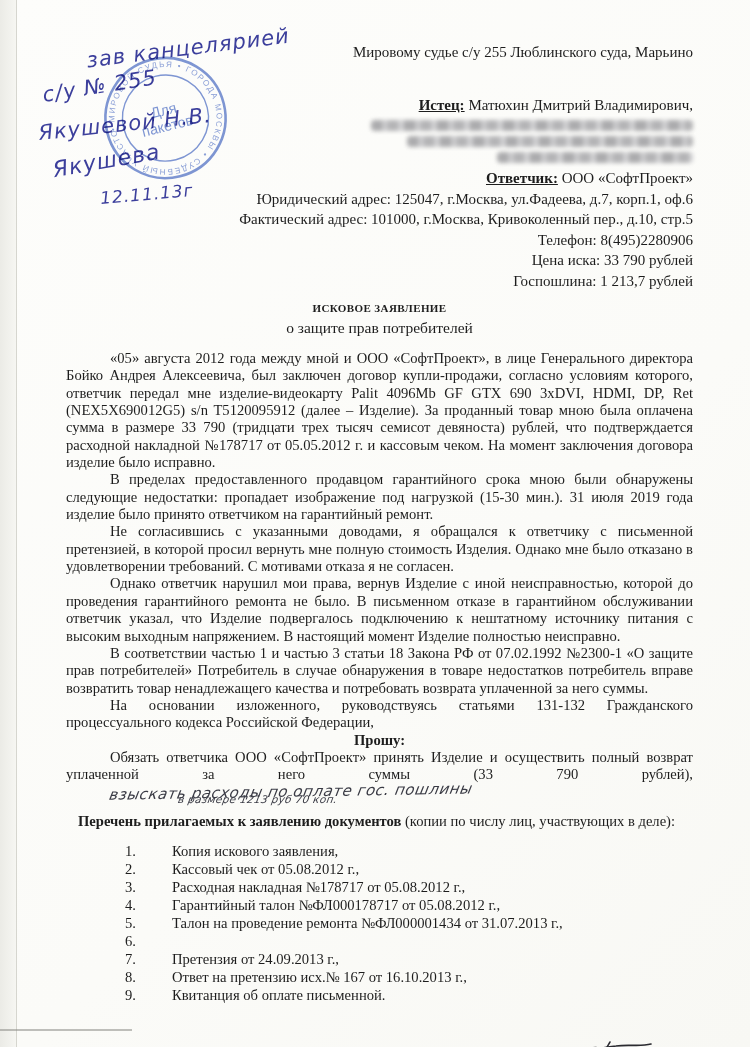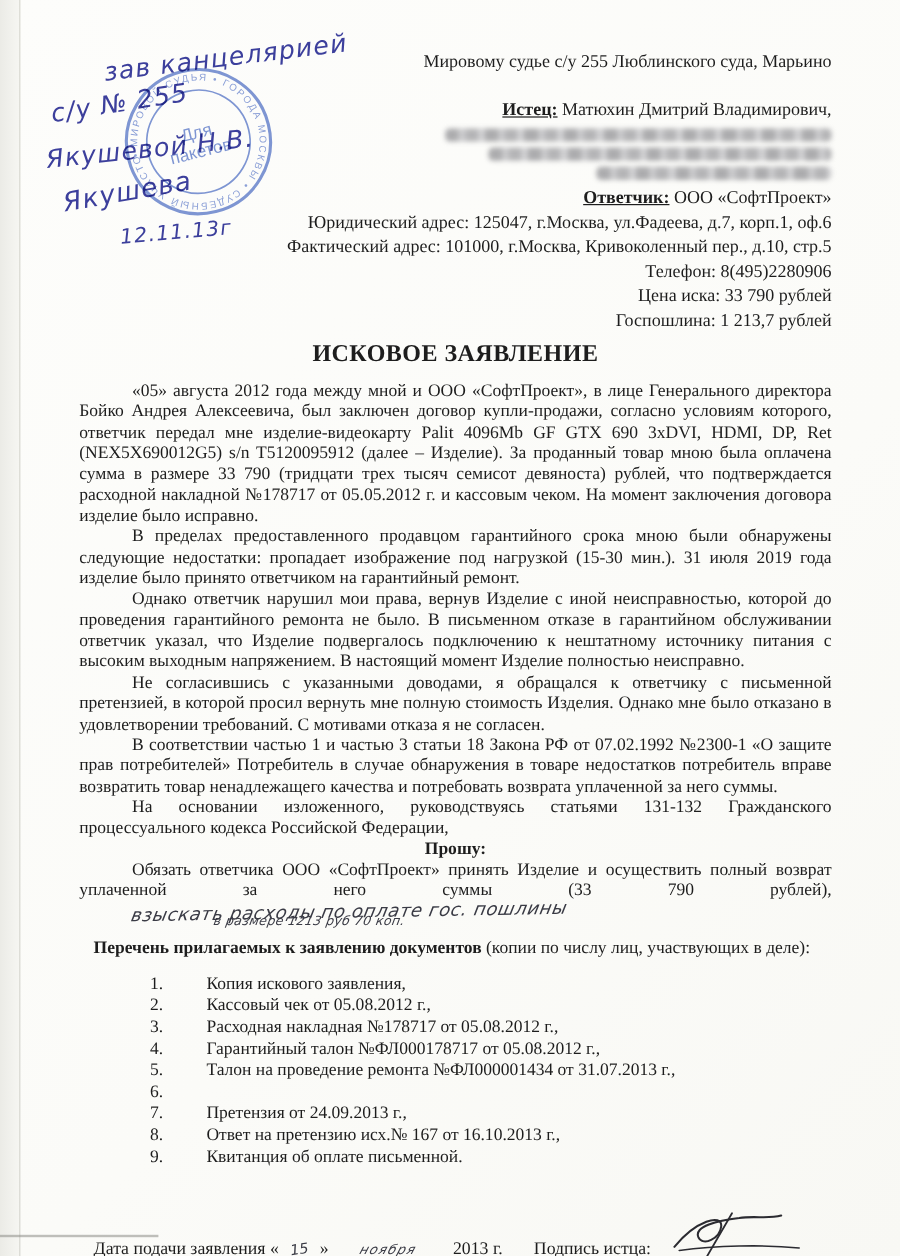--- a/index.html
+++ b/index.html
@@ -6,29 +6,29 @@
   body{width:750px;height:1047px;background:#e9e9e5;font-family:"Liberation Serif",serif;}
   .page{position:relative;width:750px;height:1047px;background:linear-gradient(135deg,#fdfdfb 0%,#fbfbf8 60%,#f8f8f4 100%);overflow:hidden;color:#1d1d1d;}
   .edge-left{position:absolute;left:0;top:0;width:16px;height:100%;background:linear-gradient(90deg,#ebebe6,#f6f6f2);}
   .edge-line{position:absolute;left:16px;top:0;width:1px;height:100%;background:#d6d6cf;}
   .artifact-bottom{position:absolute;left:0;top:1029px;width:132px;height:2px;background:#8d8d87;opacity:.55;}
 
   .content{position:relative;box-sizing:border-box;padding:42px 57px 0 66px;}
 
   
   .hdr{font-size:15px;line-height:20.5px;text-align:right;}
-  .hdr .court{margin-bottom:19px;}
+  .hdr .court{margin-bottom:32px;}
   .lbl{font-weight:bold;text-decoration:underline;text-align:right;}
   .redacted{height:11px;margin:5px 0 5px auto;border-radius:4px;opacity:.6;filter:blur(2.2px);
     background:repeating-linear-gradient(90deg,#77777c 0 11px,#a8a8ad 11px 17px,#85858a 17px 27px,#b3b3b8 27px 33px);}
   .r1{width:322px;} .r2{width:286px;} .r3{width:196px;}
 
   
   .title-block{text-align:center;margin-top:7px;}
-  .title{font-weight:bold;font-size:20px;letter-spacing:.4px;line-height:20px;}
+  .title{font-weight:bold;font-size:11px;letter-spacing:.4px;line-height:20px;}
   .subtitle{font-size:15.5px;line-height:19px;}
 
   
   .body-text{margin-top:13px;font-size:14.6px;line-height:17.35px;text-align:justify;}
   .para{margin:0;text-indent:44px;}
   .center-bold{margin:0;text-align:center;font-weight:bold;text-indent:0;}
   .request-wrap{position:relative;}
 
   
   .hand{font-family:"DejaVu Sans",sans-serif;font-style:italic;display:inline-block;}
@@ -104,27 +104,28 @@
       <div><span class="lbl">Ответчик:</span><span> ООО «СофтПроект»</span></div>
       <div>Юридический адрес: 125047, г.Москва, ул.Фадеева, д.7, корп.1, оф.6</div>
       <div>Фактический адрес: 101000, г.Москва, Кривоколенный пер., д.10, стр.5</div>
       <div>Телефон: 8(495)2280906</div>
       <div>Цена иска: 33 790 рублей</div>
       <div>Госпошлина: 1 213,7 рублей</div>
     </div>
 
     <div class="title-block">
       <div class="title">ИСКОВОЕ ЗАЯВЛЕНИЕ</div>
+      <div class="subtitle">о защите прав потребителей</div>
     </div>
 
     <div class="body-text">
       <p class="para">«05» августа 2012 года между мной и ООО «СофтПроект», в лице Генерального директора Бойко Андрея Алексеевича, был заключен договор купли-продажи, согласно условиям которого, ответчик передал мне изделие-видеокарту Palit 4096Mb GF GTX 690 3xDVI, HDMI, DP, Ret (NEX5X690012G5) s/n T5120095912 (далее – Изделие). За проданный товар мною была оплачена сумма в размере 33 790 (тридцати трех тысяч семисот девяноста) рублей, что подтверждается расходной накладной №178717 от 05.05.2012 г. и кассовым чеком. На момент заключения договора изделие было исправно.</p>
       <p class="para">В пределах предоставленного продавцом гарантийного срока мною были обнаружены следующие недостатки: пропадает изображение под нагрузкой (15-30 мин.). 31 июля 2019 года изделие было принято ответчиком на гарантийный ремонт.</p>
+      <p class="para">Не согласившись с указанными доводами, я обращался к ответчику с письменной претензией, в которой просил вернуть мне полную стоимость Изделия. Однако мне было отказано в удовлетворении требований. С мотивами отказа я не согласен.</p>
       <p class="para">Однако ответчик нарушил мои права, вернув Изделие с иной неисправностью, которой до проведения гарантийного ремонта не было. В письменном отказе в гарантийном обслуживании ответчик указал, что Изделие подвергалось подключению к нештатному источнику питания с высоким выходным напряжением. В настоящий момент Изделие полностью неисправно.</p>
-      <p class="para">Не согласившись с указанными доводами, я обращался к ответчику с письменной претензией, в которой просил вернуть мне полную стоимость Изделия. Однако мне было отказано в удовлетворении требований. С мотивами отказа я не согласен.</p>
       <p class="para">В соответствии частью 1 и частью 3 статьи 18 Закона РФ от 07.02.1992 №2300-1 «О защите прав потребителей» Потребитель в случае обнаружения в товаре недостатков потребитель вправе возвратить товар ненадлежащего качества и потребовать возврата уплаченной за него суммы.</p>
       <p class="para">На основании изложенного, руководствуясь статьями 131-132 Гражданского процессуального кодекса Российской Федерации,</p>
       <p class="para center-bold">Прошу:</p>
 
       <div class="request-wrap">
         <p class="para"><span>Обязать ответчика ООО «СофтПроект» принять Изделие и осуществить полный возврат уплаченной за него суммы (33 790 рублей),</span> <span class="hand hand-dark hand-add">взыскать расходы по оплате гос. пошлины</span></p>
         <span class="hand hand-dark hand-small">в размере 1213 руб 70 коп.</span>
       </div>
 
       <p class="para attach-heading"><b>Перечень прилагаемых к заявлению документов</b><span> (копии по числу лиц, участвующих в деле):</span></p>

